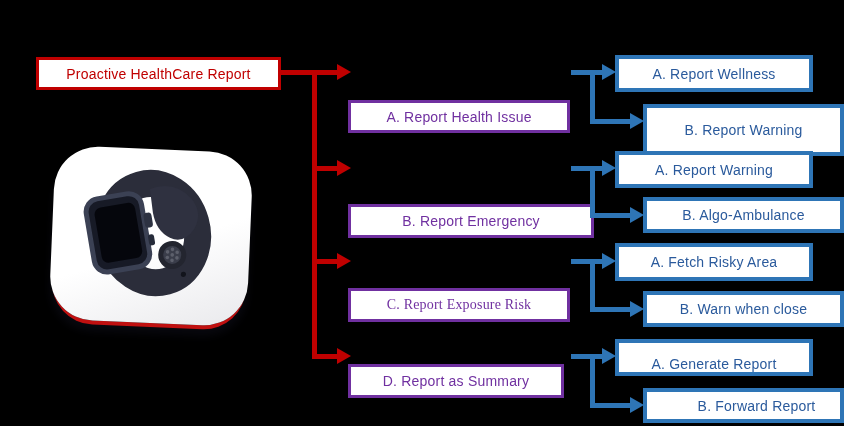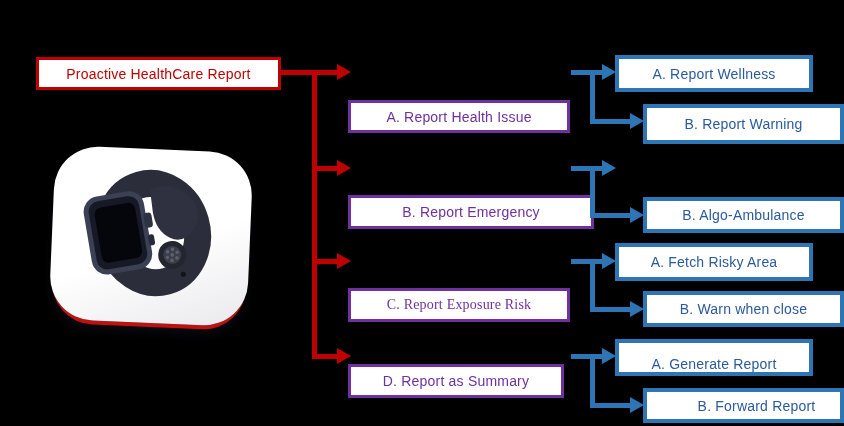--- a/index.html
+++ b/index.html
@@ -73,21 +73,21 @@
   <div class="line red" style="left:312px;top:259px;width:27px;height:5px;"></div>
   <div class="line red" style="left:312px;top:354px;width:27px;height:5px;"></div>
   <div class="arrow red" style="left:337px;top:64px;"></div>
   <div class="arrow red" style="left:337px;top:160px;"></div>
   <div class="arrow red" style="left:337px;top:253px;"></div>
   <div class="arrow red" style="left:337px;top:348px;"></div>
 
   <div class="node branch" style="left:348px;top:56px;width:222px;height:33px;">
     <span>A. Report Health Issue</span>
   </div>
-  <div class="node branch" style="left:348px;top:151px;width:246px;height:34px;">
+  <div class="node branch" style="left:348px;top:160px;width:246px;height:34px;">
     <span>B. Report Emergency</span>
   </div>
   <div class="node branch" style="left:348px;top:244px;width:222px;height:34px;font-family:Liberation Serif, serif;">
     <span>C. Report Exposure Risk</span>
   </div>
   <div class="node branch" style="left:348px;top:320px;width:216px;height:34px;">
     <span>D. Report as Summary</span>
   </div>
 
   <div class="line blue" style="left:571px;top:70px;width:32px;height:5px;"></div>
@@ -110,22 +110,25 @@
 
   <div class="line blue" style="left:571px;top:354px;width:32px;height:5px;"></div>
   <div class="arrow blue" style="left:602px;top:348px;"></div>
   <div class="line blue" style="left:590px;top:354px;width:5px;height:54px;"></div>
   <div class="line blue" style="left:590px;top:403px;width:41px;height:5px;"></div>
   <div class="arrow blue" style="left:630px;top:397px;"></div>
 
   <div class="node leaf" style="left:615px;top:55px;width:198px;height:37px;">
     <span>A. Report Wellness</span>
   </div>
-  <div class="node leaf" style="left:643px;top:104px;width:201px;height:40px;">
+  <div class="node leaf" style="left:643px;top:104px;width:201px;height:52px;">
     <span>B. Report Warning</span>
+  </div>
+  <div class="node leaf" style="left:615px;top:151px;width:198px;height:37px;">
+    <span>A. Report Warning</span>
   </div>
   <div class="node leaf" style="left:643px;top:197px;width:201px;height:36px;">
     <span>B. Algo-Ambulance</span>
   </div>
   <div class="node leaf" style="left:643px;top:291px;width:201px;height:36px;">
     <span>B. Warn when close</span>
   </div>
   <div class="node leaf" style="left:615px;top:243px;width:198px;height:38px;">
     <span>A. Fetch Risky Area</span>
   </div>

